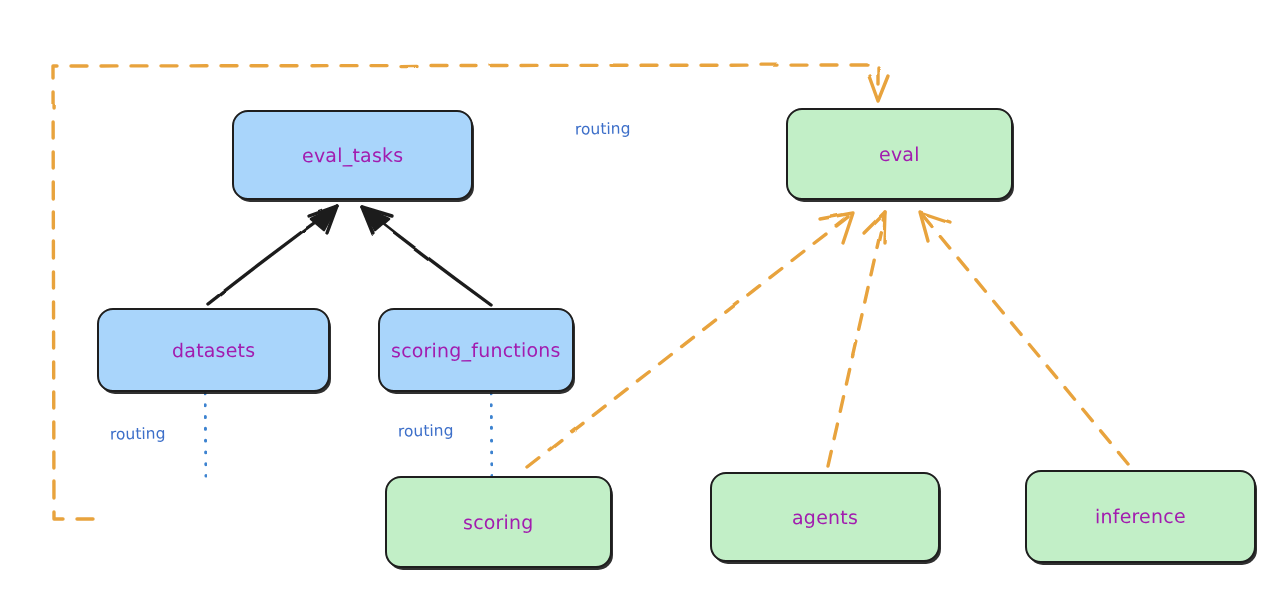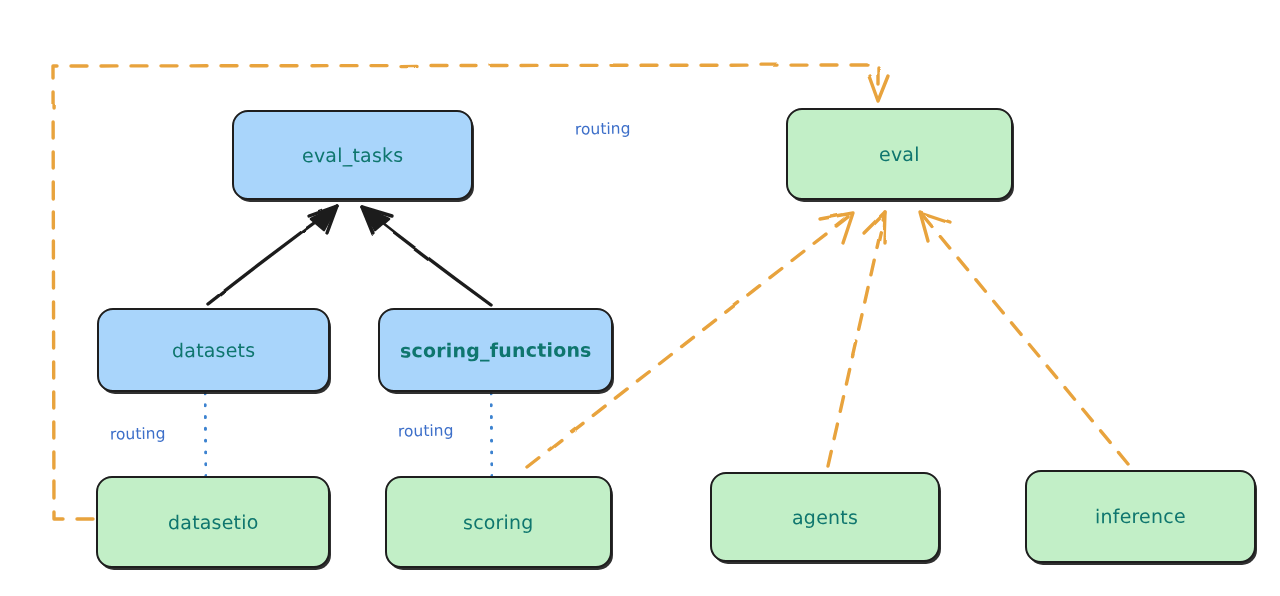--- a/index.html
+++ b/index.html
@@ -31,21 +31,21 @@
     position: absolute;
     box-sizing: border-box;
     border: 2.6px solid #1e1e1e;
     border-radius: 16px;
     display: flex;
     align-items: center;
     justify-content: center;
     text-align: center;
     font-family: "DejaVu Sans", sans-serif;
     font-size: 19px;
-    color: #0f766e;
+    color: #a21caf;
     letter-spacing: 0.2px;
     box-shadow: 2px 3px 0 -1px rgba(30,30,30,0.92);
   }
   .node-blue { background: #a9d5fb; }
   .node-green { background: #c2efc7; }
   .node-label {
     display: block;
     line-height: 1.1;
     transform: rotate(-0.25deg);
   }
@@ -122,27 +122,24 @@
   </div>
 
   <div class="node node-blue" style="left:97px; top:308px; width:233px; height:84px;">
     <span class="node-label">datasets</span>
   </div>
 
   <div class="node node-green" style="left:786px; top:108px; width:227px; height:92px;">
     <span class="node-label">eval</span>
   </div>
 
-  <div class="node node-blue" style="left:378px; top:308px; width:235px; height:84px;font-weight:bold;">
+  <div class="node node-blue" style="left:378px; top:308px; width:196px; height:84px;">
     <span class="node-label">scoring_functions</span>
   </div>
 
-  <div class="node node-green" style="left:96px; top:476px; width:234px; height:92px;">
-    <span class="node-label">datasetio</span>
-  </div>
 
   <div class="node node-green" style="left:385px; top:476px; width:227px; height:92px;">
     <span class="node-label">scoring</span>
   </div>
 
   <div class="node node-green" style="left:710px; top:472px; width:230px; height:90px;">
     <span class="node-label">agents</span>
   </div>
 
   <div class="node node-green" style="left:1025px; top:470px; width:231px; height:93px;">

